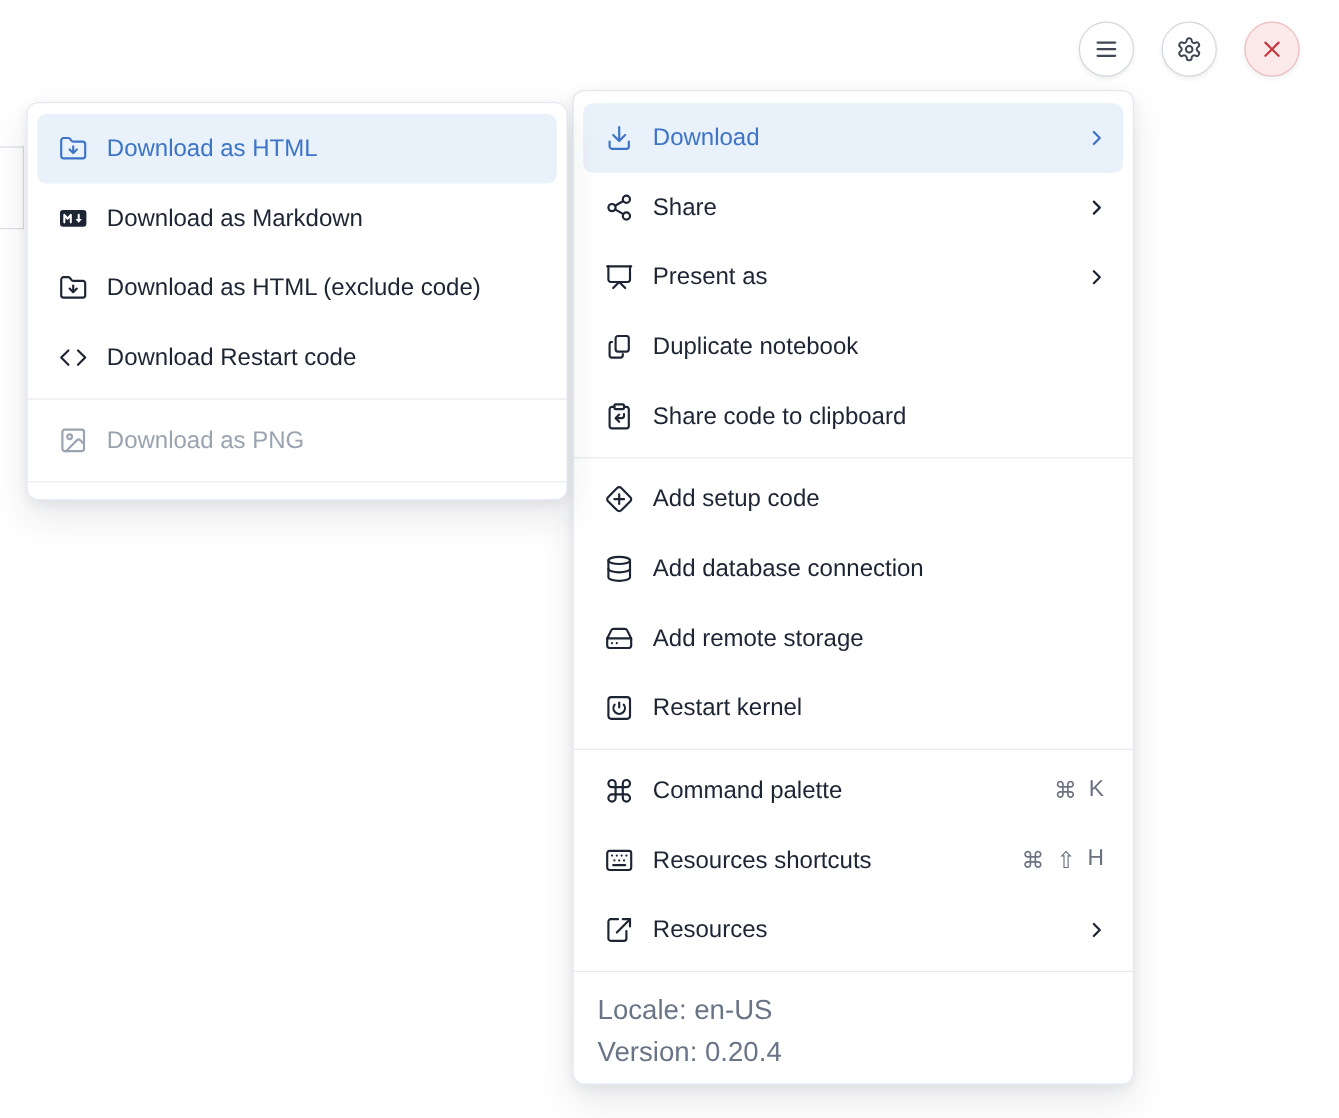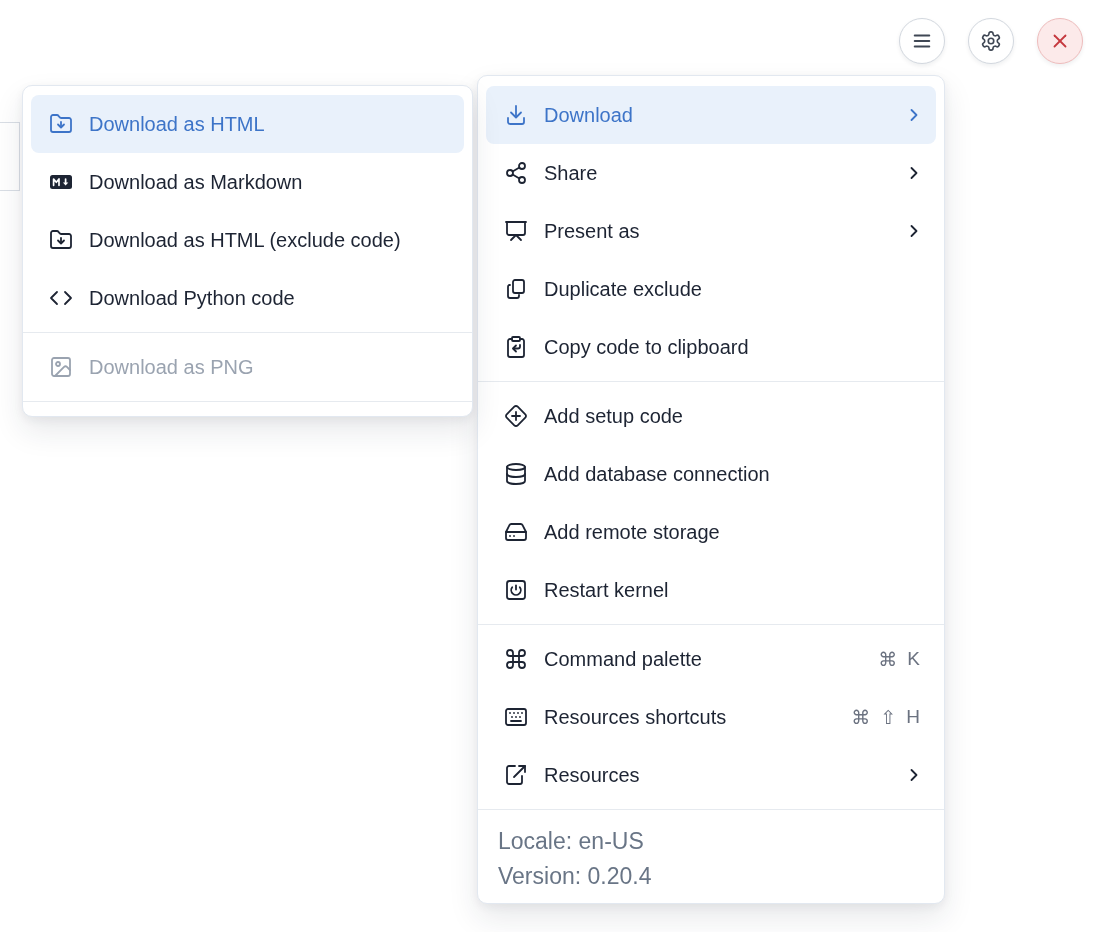--- a/index.html
+++ b/index.html
@@ -138,21 +138,21 @@
       </span>
       <span class="mi-label">Download as HTML (exclude code)</span>
     </div>
     <div class="menu-item">
       <span class="mi-icon">
         <svg viewBox="0 0 24 24" fill="none" stroke="currentColor" stroke-width="1.8" stroke-linecap="round" stroke-linejoin="round">
           <path d="m16 18 6-6-6-6"></path>
           <path d="m8 6-6 6 6 6"></path>
         </svg>
       </span>
-      <span class="mi-label">Download Python code</span>
+      <span class="mi-label">Download Restart code</span>
     </div>
     <div class="menu-sep"></div>
     <div class="menu-item disabled">
       <span class="mi-icon">
         <svg viewBox="0 0 24 24" fill="none" stroke="currentColor" stroke-width="1.8" stroke-linecap="round" stroke-linejoin="round">
           <rect x="3" y="3" width="18" height="18" rx="2"></rect>
           <circle cx="9" cy="9" r="2"></circle>
           <path d="m21 15-3.086-3.086a2 2 0 0 0-2.828 0L6 21"></path>
         </svg>
       </span>
@@ -208,32 +208,32 @@
         </svg>
       </span>
     </div>
     <div class="menu-item">
       <span class="mi-icon">
         <svg viewBox="0 0 24 24" fill="none" stroke="currentColor" stroke-width="1.8" stroke-linecap="round" stroke-linejoin="round">
           <rect x="9" y="3" width="11" height="13" rx="2"></rect>
           <path d="M6 8H5a2 2 0 0 0-1 1.73V19a2 2 0 0 0 2 2h7a2 2 0 0 0 2-2v-1" transform="translate(0,0)"></path>
         </svg>
       </span>
-      <span class="mi-label">Duplicate exclude</span>
+      <span class="mi-label">Duplicate notebook</span>
     </div>
     <div class="menu-item">
       <span class="mi-icon">
         <svg viewBox="0 0 24 24" fill="none" stroke="currentColor" stroke-width="1.8" stroke-linecap="round" stroke-linejoin="round">
           <rect x="8" y="2" width="8" height="4" rx="1"></rect>
           <path d="M8 4H6a2 2 0 0 0-2 2v14a2 2 0 0 0 2 2h12a2 2 0 0 0 2-2V6a2 2 0 0 0-2-2h-2"></path>
           <path d="M16 10v1.5a2 2 0 0 1-2 2H9.5"></path>
           <path d="m12 10.5-3 3 3 3"></path>
         </svg>
       </span>
-      <span class="mi-label">Copy code to clipboard</span>
+      <span class="mi-label">Share code to clipboard</span>
     </div>
     <div class="menu-sep"></div>
     <div class="menu-item">
       <span class="mi-icon">
         <svg viewBox="0 0 24 24" fill="none" stroke="currentColor" stroke-width="1.8" stroke-linecap="round" stroke-linejoin="round">
           <path d="M12 8v8"></path>
           <path d="M8 12h8"></path>
           <path d="M2.7 10.3a2.41 2.41 0 0 0 0 3.41l7.59 7.59a2.41 2.41 0 0 0 3.41 0l7.59-7.59a2.41 2.41 0 0 0 0-3.41L13.7 2.7a2.41 2.41 0 0 0-3.41 0Z"></path>
         </svg>
       </span>

